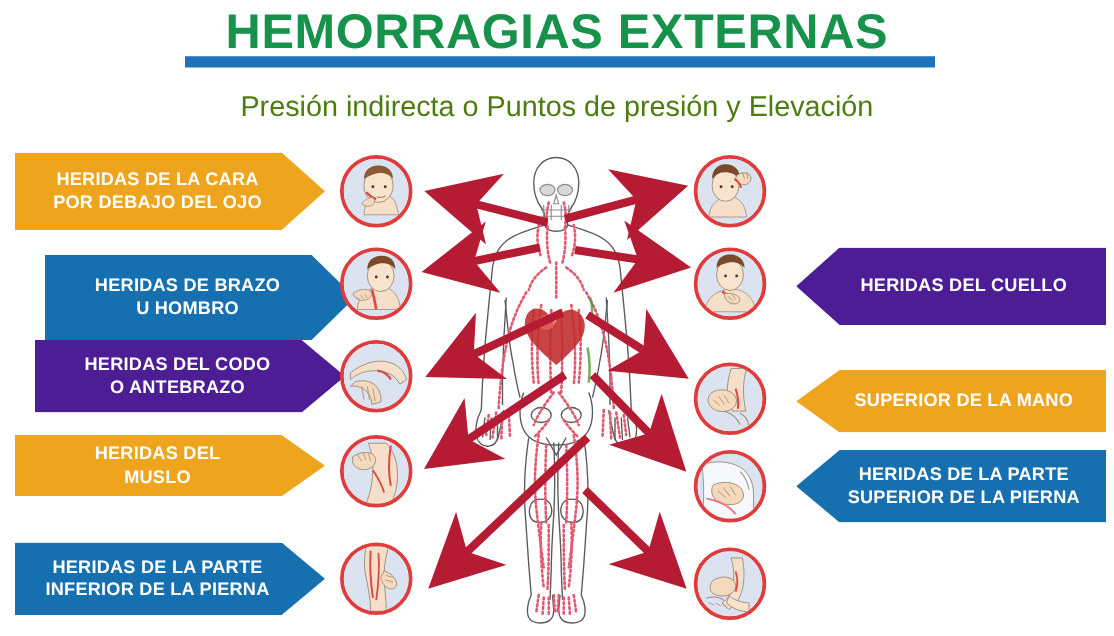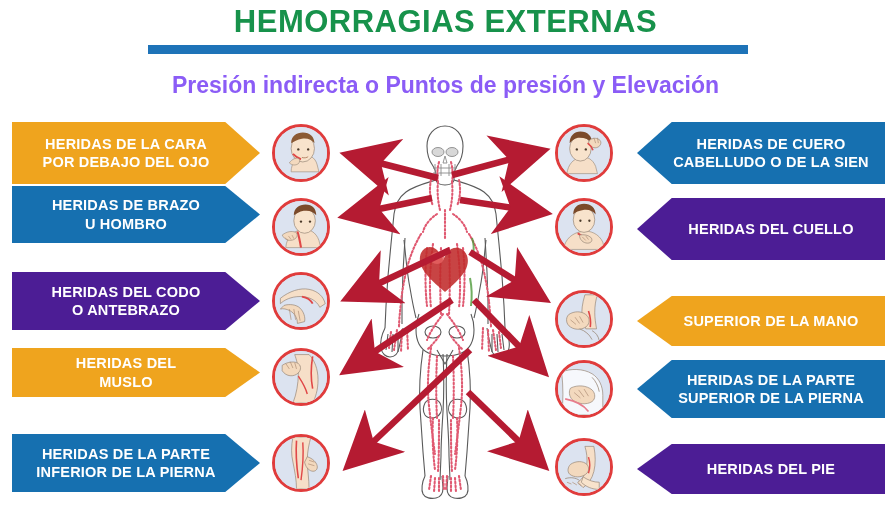--- a/index.html
+++ b/index.html
@@ -10,33 +10,33 @@
     font-family:"Liberation Sans", sans-serif;
     overflow:hidden;
     position:relative;
   }
   #stage{position:relative;width:891px;height:509px;}
 
   
   .title{
     position:absolute;top:4px;left:0;width:891px;
     text-align:center;
-    font-size:31px;font-weight:bold;
+    font-size:39px;font-weight:bold;
     letter-spacing:.5px;
     color:#17924B;
   }
   .rule{
     position:absolute;top:45px;left:148px;
     width:600px;height:9px;background:#1E73B8;
   }
   .subtitle{
     position:absolute;top:72px;left:0;width:891px;
     text-align:center;
-    font-size:23px;font-weight:bold;
-    color:#8b5cf6;
+    font-size:23px;font-weight:normal;
+    color:#4d7c0f;
   }
 
   
   .banner{
     position:absolute;
     display:flex;align-items:center;justify-content:center;
     text-align:center;
     color:#ffffff;
     font-weight:bold;
     font-size:14.5px;
@@ -224,39 +224,39 @@
       <ellipse cx="31" cy="24" rx="13" ry="15" fill="#F8E3CC" stroke="#9a8a7a" stroke-width="0.8"></ellipse>
       <path d="M18 18 c0 -8 6 -12 13 -12 c8 0 13 5 13 12 c-3 -4 -8 -6 -14 -5 c-5 1 -9 3 -12 5z" fill="#8B5A34"></path>
       <circle cx="26" cy="25" r="1.3" fill="#4a3a2a"></circle>
         <circle cx="37" cy="25" r="1.3" fill="#4a3a2a"></circle>
       <path d="M30 34 c3 1 6 0 7 -1" stroke="#b08060" stroke-width="1" fill="none"></path>
       <path d="M20 30 c3 3 6 5 9 6" stroke="#E04848" stroke-width="2.2" fill="none"></path>
       <path d="M16 40 c3 -4 7 -6 10 -5 c2 1 2 4 0 6 c-3 2 -7 2 -10 -1z" fill="#F3D9BE" stroke="#9a8a7a" stroke-width="0.7"></path>
     </svg>
   </div>
 
-  <div class="banner left c-blue" style="top:186px;height:57px;">
+  <div class="banner left c-blue" style="top:204px;height:68px;margin-left:24px;">
     <span class="btxt">HERIDAS DE BRAZO
 U HOMBRO</span>
   </div>
   <div class="circ" style="left:272px;top:198px;">
     <svg viewBox="0 0 58 58" xmlns="http://www.w3.org/2000/svg">
       <rect width="58" height="58" fill="#DCE3F0"></rect>
       <path d="M12 52 c1 -12 8 -18 17 -20 c9 -2 17 3 20 12 l2 8z" fill="#F6DFC8" stroke="#9a8a7a" stroke-width="0.7"></path>
       <ellipse cx="33" cy="22" rx="12" ry="14" fill="#F8E3CC" stroke="#9a8a7a" stroke-width="0.8"></ellipse>
       <path d="M21 16 c0 -8 6 -12 13 -12 c8 0 12 5 12 12 c-3 -4 -8 -6 -14 -5 c-5 1 -8 3 -11 5z" fill="#7B4A2A"></path>
       <circle cx="29" cy="23" r="1.3" fill="#4a3a2a"></circle>
         <circle cx="39" cy="23" r="1.3" fill="#4a3a2a"></circle>
       <path d="M25 34 c2 6 3 12 4 18" stroke="#E04848" stroke-width="2.4" fill="none"></path>
       <path d="M8 38 c5 -4 11 -5 15 -3 c3 2 2 6 -2 8 c-4 2 -10 1 -13 -5z" fill="#F3D9BE" stroke="#9a8a7a" stroke-width="0.7"></path>
       <path d="M11 41 l4 3 M15 39 l3 4 M19 38 l2 4" stroke="#b09078" stroke-width="0.7"></path>
     </svg>
   </div>
 
-  <div class="banner left c-green" style="top:272px;height:58px;">
+  <div class="banner left c-green" style="top:272px;height:58px;margin-left:16px;">
     <span class="btxt">HERIDAS DEL CODO
 O ANTEBRAZO</span>
   </div>
   <div class="circ" style="left:272px;top:272px;">
     <svg viewBox="0 0 58 58" xmlns="http://www.w3.org/2000/svg">
       <rect width="58" height="58" fill="#DCE3F0"></rect>
       <path d="M6 26 c10 -8 22 -12 32 -10 c10 2 16 8 18 16 l-6 4 c-4 -8 -12 -12 -22 -12 c-10 0 -18 4 -22 8z" fill="#F6DFC8" stroke="#9a8a7a" stroke-width="0.8"></path>
       <path d="M10 34 c6 -2 14 -1 18 3 c4 4 6 10 5 15 l-8 2 c0 -6 -3 -11 -8 -14 c-4 -2 -8 -3 -11 -2z" fill="#F3D9BE" stroke="#9a8a7a" stroke-width="0.8"></path>
       <path d="M16 38 l2 12 M21 38 l2 12 M26 40 l2 11" stroke="#b09078" stroke-width="0.8"></path>
       <path d="M30 24 c6 1 10 4 12 8" stroke="#E04848" stroke-width="2" fill="none"></path>
@@ -286,24 +286,20 @@
     <svg viewBox="0 0 58 58" xmlns="http://www.w3.org/2000/svg">
       <rect width="58" height="58" fill="#DCE3F0"></rect>
       <path d="M20 0 c-2 10 -2 20 0 28 c2 10 4 20 4 30 l14 0 c0 -12 -2 -22 -2 -32 c0 -10 2 -18 4 -26z" fill="#F6DFC8" stroke="#9a8a7a" stroke-width="0.8"></path>
       <path d="M24 4 c-1 14 0 28 2 42" stroke="#E04848" stroke-width="1.8" fill="none"></path>
       <path d="M31 6 c1 14 0 28 -2 42" stroke="#E04848" stroke-width="1.6" fill="none"></path>
       <path d="M36 22 c6 2 10 6 11 10 c1 4 -2 7 -6 6 c-4 -1 -7 -5 -8 -10z" fill="#F3D9BE" stroke="#9a8a7a" stroke-width="0.8"></path>
       <path d="M38 26 l6 2 M37 30 l7 2" stroke="#b09078" stroke-width="0.8"></path>
     </svg>
   </div>
 
-  <div class="banner right c-blue" style="top:122px;height:62px;">
-    <span class="btxt">HERIDAS DE CUERO
-CABELLUDO O DE LA SIEN</span>
-  </div>
   <div class="circ" style="left:555px;top:124px;">
     <svg viewBox="0 0 58 58" xmlns="http://www.w3.org/2000/svg">
       <rect width="58" height="58" fill="#DCE3F0"></rect>
       <path d="M10 52 c1 -10 7 -16 14 -18 c8 -2 15 2 18 10 l2 8z" fill="#F6DFC8" stroke="#9a8a7a" stroke-width="0.7"></path>
       <ellipse cx="25" cy="24" rx="12" ry="14" fill="#F8E3CC" stroke="#9a8a7a" stroke-width="0.8"></ellipse>
       <path d="M13 18 c0 -8 5 -13 12 -13 c8 0 13 5 13 13 c-3 -4 -8 -6 -14 -6 c-5 0 -8 3 -11 6z" fill="#7B4A2A"></path>
       <circle cx="21" cy="25" r="1.3" fill="#4a3a2a"></circle>
         <circle cx="31" cy="25" r="1.3" fill="#4a3a2a"></circle>
       <path d="M36 14 c4 -2 8 -2 11 1 c2 3 0 7 -4 8 c-4 1 -8 -2 -9 -6z" fill="#F3D9BE" stroke="#9a8a7a" stroke-width="0.8"></path>
       <path d="M40 12 l2 6 M44 12 l1 6" stroke="#b09078" stroke-width="0.8"></path>
@@ -351,23 +347,20 @@
     <svg viewBox="0 0 58 58" xmlns="http://www.w3.org/2000/svg">
       <rect width="58" height="58" fill="#DCE3F0"></rect>
       <path d="M4 10 c10 -4 24 -4 34 2 c8 5 12 14 12 24 l0 22 l-46 0 c2 -14 2 -32 0 -48z" fill="#F6F8FC" stroke="#9a8a7a" stroke-width="0.8"></path>
       <path d="M14 28 c8 -4 18 -3 24 2 c4 4 4 10 0 13 c-6 4 -16 3 -22 -2 c-4 -4 -4 -10 -2 -13z" fill="#F3D9BE" stroke="#9a8a7a" stroke-width="0.8"></path>
       <path d="M18 33 l7 6 M23 30 l6 8 M29 29 l5 8" stroke="#b09078" stroke-width="0.8"></path>
       <path d="M8 40 c10 2 20 6 26 14" stroke="#E87C8C" stroke-width="1.8" fill="none"></path>
       <path d="M38 16 c4 4 7 10 8 16" stroke="#9a8a7a" stroke-width="0.9" fill="none"></path>
     </svg>
   </div>
 
-  <div class="banner right c-green" style="top:444px;height:50px;">
-    <span class="btxt">HERIDAS DEL PIE</span>
-  </div>
   <div class="circ" style="left:555px;top:438px;">
     <svg viewBox="0 0 58 58" xmlns="http://www.w3.org/2000/svg">
       <rect width="58" height="58" fill="#DCE3F0"></rect>
       <path d="M40 6 c2 10 2 20 0 28 c-2 8 -6 14 -12 18 l-6 -6 c6 -4 9 -10 10 -18 c1 -8 0 -16 -2 -22z" fill="#F6DFC8" stroke="#9a8a7a" stroke-width="0.8"></path>
       <path d="M28 40 c6 4 12 6 18 6 l0 8 c-8 0 -15 -3 -20 -8z" fill="#F8E3CC" stroke="#9a8a7a" stroke-width="0.8"></path>
       <path d="M14 26 c6 -4 14 -4 18 0 c3 3 3 8 -1 11 c-5 4 -13 4 -18 0 c-3 -3 -2 -8 1 -11z" fill="#F3D9BE" stroke="#9a8a7a" stroke-width="0.8"></path>
       <path d="M8 42 c6 -2 12 -1 16 2" stroke="#9a8a7a" stroke-width="0.9" fill="none"></path>
       <path d="M10 46 l5 2 M16 46 l5 3 M22 47 l4 3" stroke="#b09078" stroke-width="0.8"></path>
       <path d="M34 18 c2 6 2 12 0 18" stroke="#E04848" stroke-width="1.6" fill="none"></path>
     </svg>

